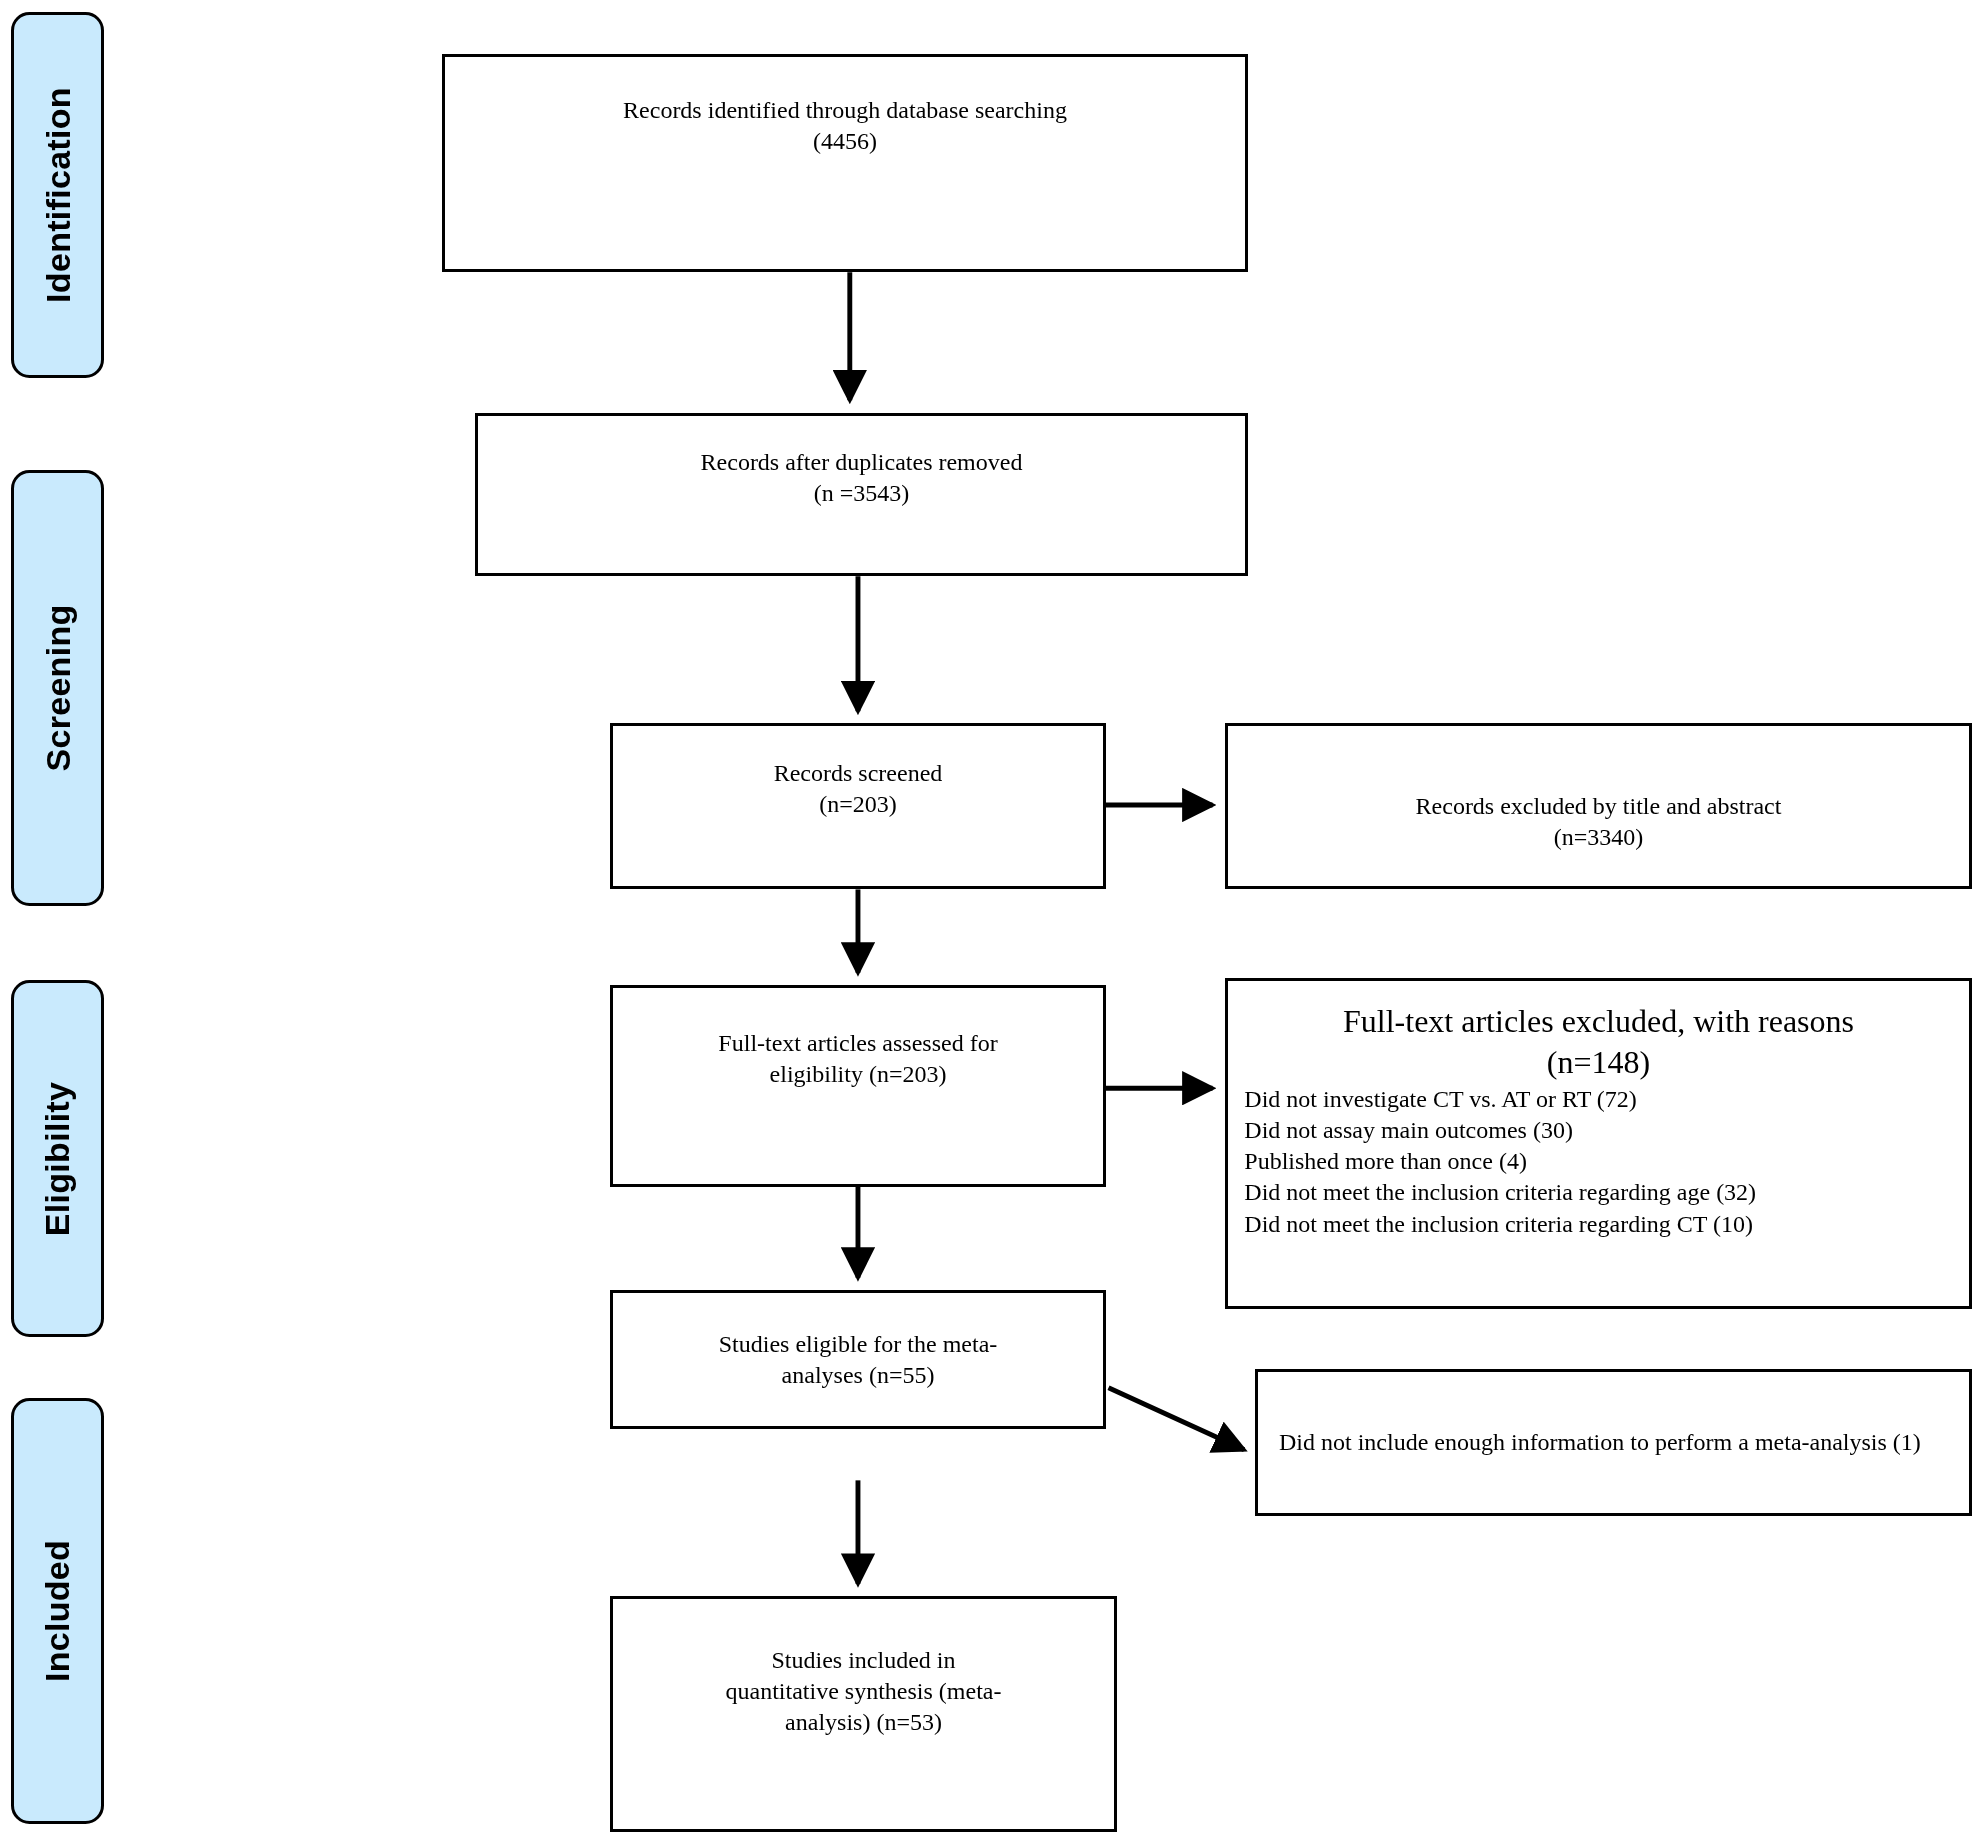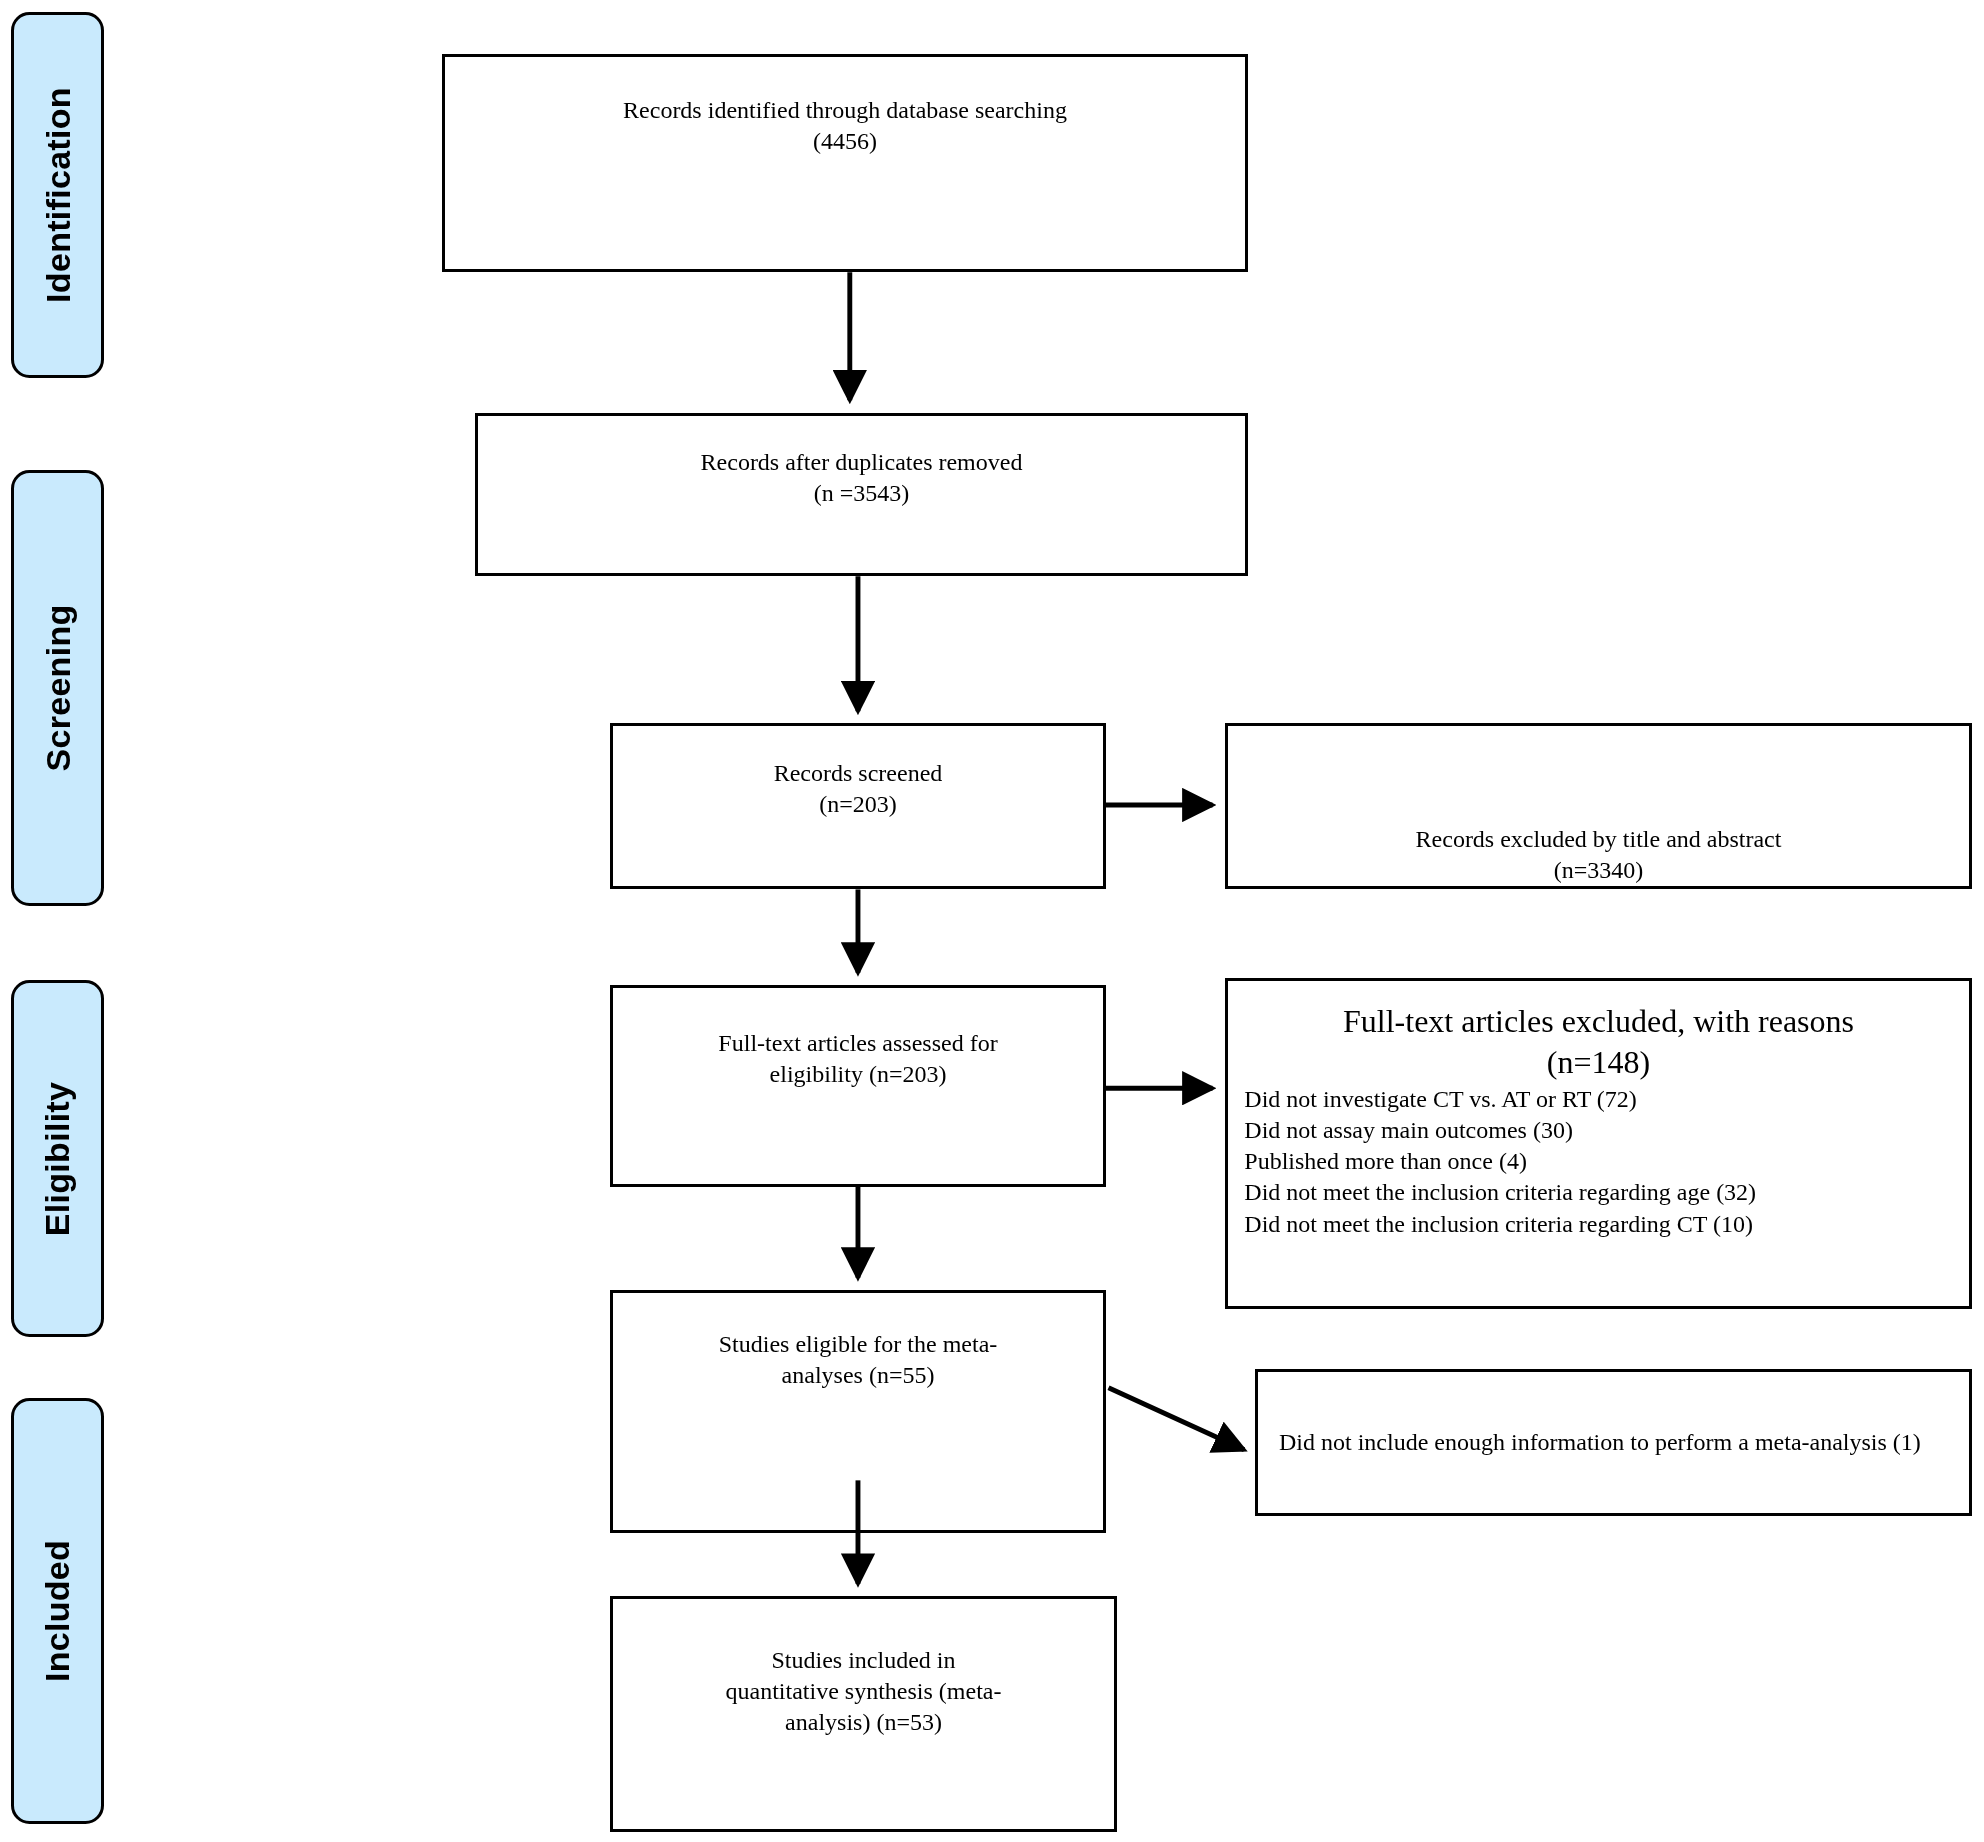--- a/index.html
+++ b/index.html
@@ -112,41 +112,41 @@
   <div class="box" style="left:475px; top:413px; width:773px; height:163px; justify-content:flex-start; padding-top:30.5px;">
     <div class="box-text">Records after duplicates removed
 (n =3543)</div>
   </div>
 
   <div class="box" style="left:610px; top:723px; width:496px; height:166px; justify-content:flex-start; padding-top:32px;">
     <div class="box-text">Records screened
 (n=203)</div>
   </div>
 
-  <div class="box" style="left:1225px; top:723px; width:747px; height:166px; justify-content:flex-end; padding-top:32px;">
+  <div class="box" style="left:1225px; top:723px; width:747px; height:166px; justify-content:center; padding-top:32px;">
     <div class="box-text">Records excluded by title and abstract
 (n=3340)</div>
   </div>
 
   <div class="box" style="left:610px; top:985px; width:496px; height:202px; justify-content:flex-start; padding-top:40px;">
     <div class="box-text">Full-text articles assessed for
 eligibility (n=203)</div>
   </div>
 
   <div class="box" style="left:1225px; top:960px; width:747px; height:331px; justify-content:flex-start; padding-top:19.6px;margin-top:18px;">
     <div class="box-head">Full-text articles excluded, with reasons
 (n=148)</div>
     <div class="box-text leftlist">Did not investigate CT vs. AT or RT (72)
 Did not assay main outcomes (30)
 Published more than once (4)
 Did not meet the inclusion criteria regarding age (32)
 Did not meet the inclusion criteria regarding CT (10)</div>
   </div>
 
-  <div class="box" style="left:610px; top:1290px; width:496px; height:243px; justify-content:flex-start; padding-top:36px;">
+  <div class="box" style="left:610px; top:1290px; width:496px; height:139px; justify-content:flex-start; padding-top:36px;">
     <div class="box-text">Studies eligible for the meta-
 analyses (n=55)</div>
   </div>
 
   <div class="box" style="left:1255px; top:1369px; width:717px; height:147px;">
     <div class="box-text justified">Did not include enough information to perform a meta-analysis (1)</div>
   </div>
 
   <div class="box" style="left:610px; top:1596px; width:507px; height:236px; justify-content:flex-start; padding-top:46px;">
     <div class="box-text">Studies included in

